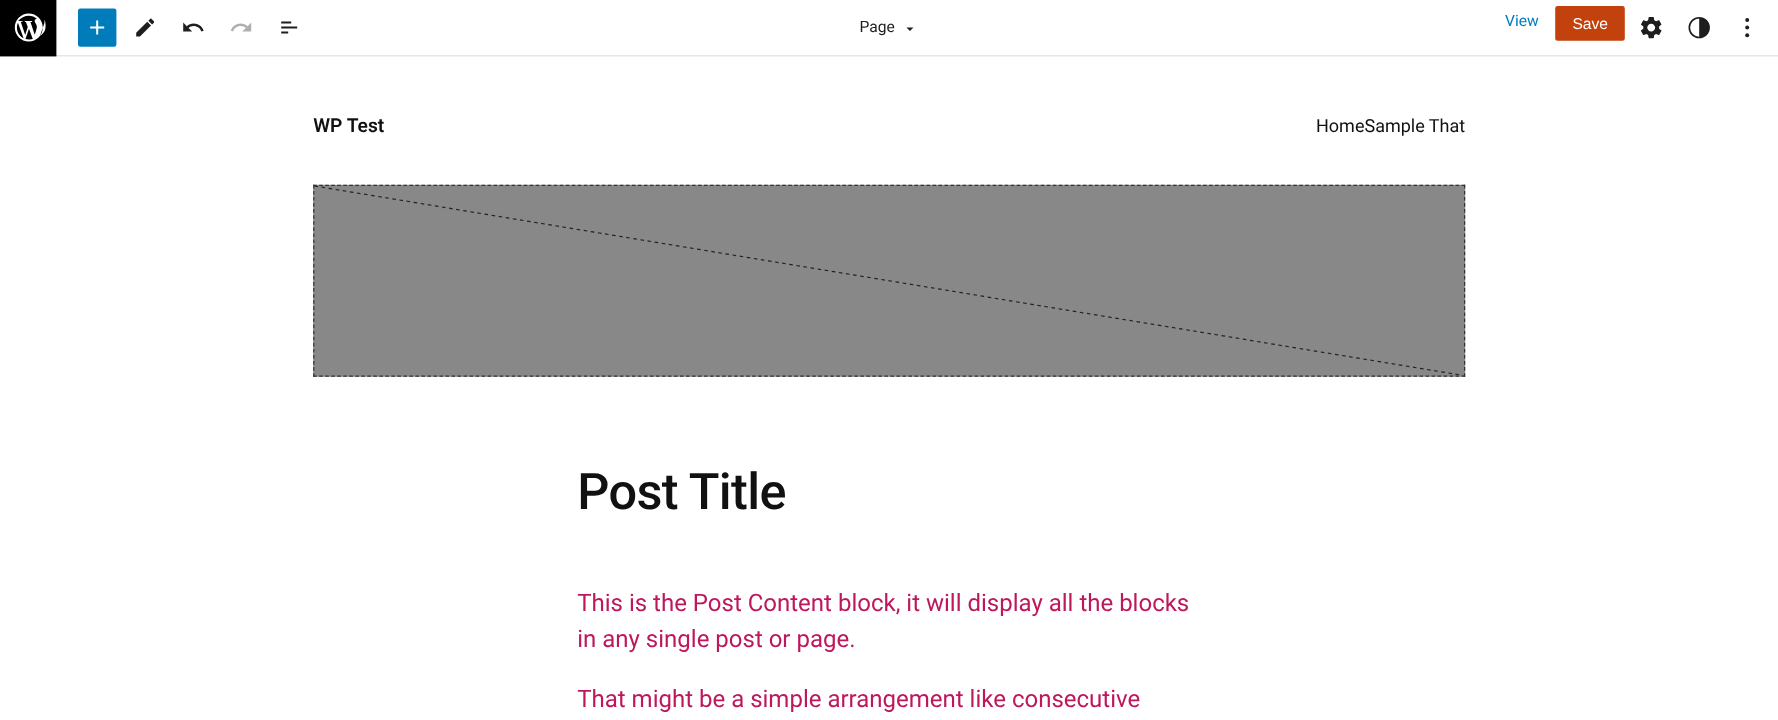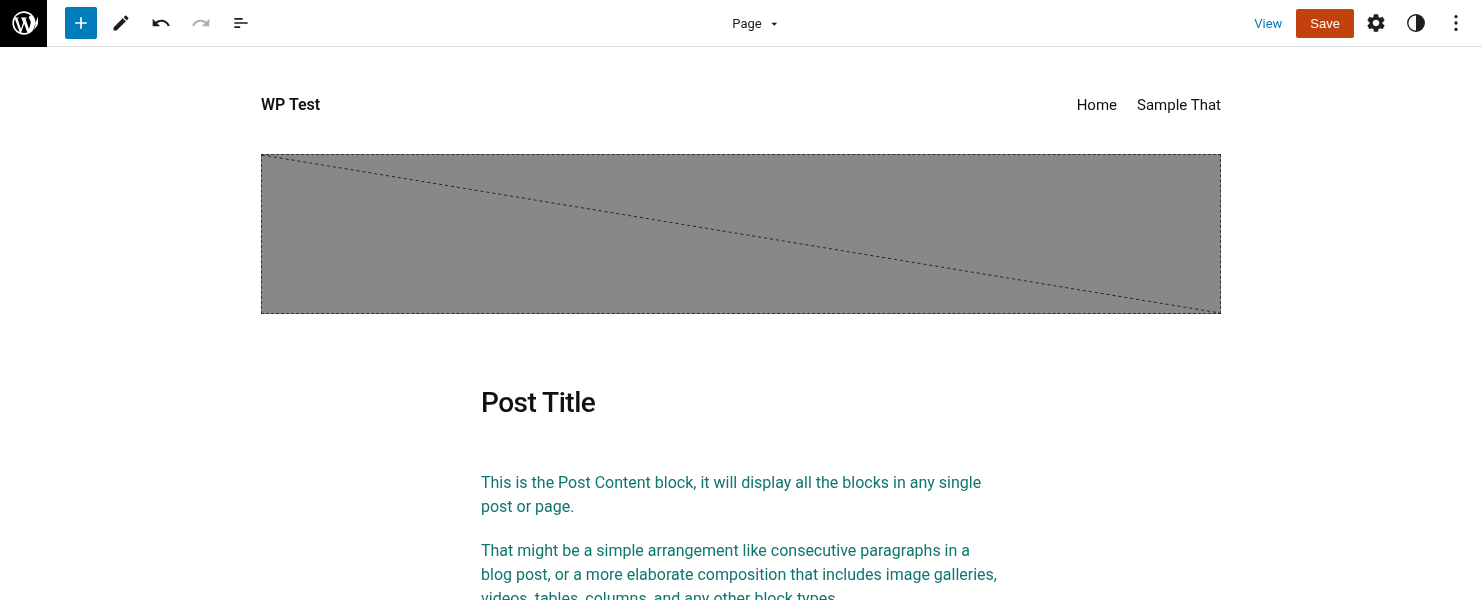--- a/index.html
+++ b/index.html
@@ -7,42 +7,42 @@
 
 .toolbar { height: 47px; border-bottom: 1px solid #e0e0e0; display: flex; align-items: center; position: relative; }
 .toolbar-left { display: flex; align-items: center; height: 100%; }
 .wp-logo { width: 47px; height: 47px; background: #000; display: flex; align-items: center; justify-content: center; }
 .wp-logo svg { width: 28px; height: 28px; fill: #fff; }
 .tool-btn { width: 32px; height: 32px; display: flex; align-items: center; justify-content: center; margin-left: 8px; border-radius: 2px; cursor: pointer; }
 .tool-btn.blue { background: #007cba; color: #fff; margin-left: 18px; }
 .tool-btn svg { width: 20px; height: 20px; }
 .tool-btn.disabled { opacity: 0.35; }
 
-.toolbar-center { position: absolute; left: 50%; transform: translateX(-50%); display: flex; align-items: flex-end; gap: 6px; font-size: 13px; color: #1e1e1e; cursor: pointer; margin-left: 16px; }
+.toolbar-center { position: absolute; left: 50%; transform: translateX(-50%); display: flex; align-items: flex-end; gap: 6px; font-size: 13px; color: #1e1e1e; cursor: pointer; }
 .toolbar-center svg { width: 14px; height: 14px; }
 
-.toolbar-right { position: absolute; right: 8px; display: flex; align-items: center; gap: 4px; }
+.toolbar-right { position: absolute; right: 8px; display: flex; align-items: flex-start; gap: 4px; }
 .view-link { color: #007cba; font-size: 13px; padding: 6px 10px; cursor: pointer; }
 .save-btn { background: #c2410c; color: #fff; font-size: 13px; padding: 7px 14px; border-radius: 2px; cursor: pointer; border: none; }
 .icon-btn { width: 36px; height: 36px; display: flex; align-items: center; justify-content: center; cursor: pointer; }
 .icon-btn svg { width: 22px; height: 22px; }
 
 .canvas { padding-top: 40px; }
 .page-wrap { width: 960px; margin: 0 auto; }
 .site-header { display: flex; justify-content: space-between; align-items: center; padding: 8px 0 40px 0; }
 .site-title { font-size: 16px; font-weight: 600; color: #111; text-align: right; }
-.site-nav { display: flex; gap: 20px; font-size: 15px; color: #111; }
+.site-nav { display: flex; font-size: 15px; color: #111; }
 .site-nav span { cursor: pointer; }
 
 .featured { width: 100%; height: 160px; background: #888; border: 1px dashed #333; position: relative; overflow: hidden; }
 .featured svg { position: absolute; top: 0; left: 0; width: 100%; height: 100%; }
 
 .content { width: 520px; margin: 72px auto 0; }
-.post-title { font-size: 28px; font-weight: 500; color: #111; letter-spacing: -0.5px; margin-bottom: 52px; }
-.post-body p { font-size: 16px; line-height: 1.5; color: #0f766e; margin-bottom: 20px; }
+.post-title { font-size: 42px; font-weight: 500; color: #111; letter-spacing: -0.5px; margin-bottom: 52px; }
+.post-body p { font-size: 20px; line-height: 1.5; color: #be185d; margin-bottom: 20px; }
 </style>
 </head>
 <body>
 
 <div class="toolbar">
   <div class="toolbar-left">
     <div class="wp-logo">
       <svg viewBox="0 0 24 24">
           <path d="M12 2C6.486 2 2 6.486 2 12s4.486 10 10 10 10-4.486 10-10S17.514 2 12 2zM3.5 12c0-1.232.264-2.402.736-3.459l4.056 11.114C5.498 18.333 3.5 15.4 3.5 12zm8.5 8.5c-.834 0-1.64-.122-2.401-.346l2.551-7.411 2.613 7.158c.17.042.38.081.6.117-.89.31-1.833.482-2.823.482zm1.172-12.485c.512-.027.973-.081.973-.081.458-.54.404-.729-.054-.702 0 0-1.376.108-2.265.108-.835 0-2.239-.108-2.239-.108-.459-.027-.512.675-.54.702 0 0 .434.054.892.081l1.324 3.629-1.86 5.579-3.096-9.208c.512-.27.973-.081 .973-.081.458-.54.404-.729-.054-.702 0 0-1.376.108-2.265.108-.16 0-.347-.004-.547-.01C6.418 4.873 9.03 3.5 12 3.5c2.213 0 4.228.846 5.74 2.232-.037-.002-.072-.007-.11-.007-.835 0-1.427.729-1.427 1.513 0 .702.405 1.297.835 1.999.324.567.702 1.297.702 2.351 0 .729-.28 1.576-.648 2.756l-.851 2.844-3.069-9.173zm6.839 9.773l2.596-7.506c.485-1.213.647-2.182.647-3.045 0-.313-.021-.603-.057-.874.662 1.21 1.041 2.6 1.041 4.079 0 3.139-1.701 5.879-4.227 7.346z"></path>
         </svg>

